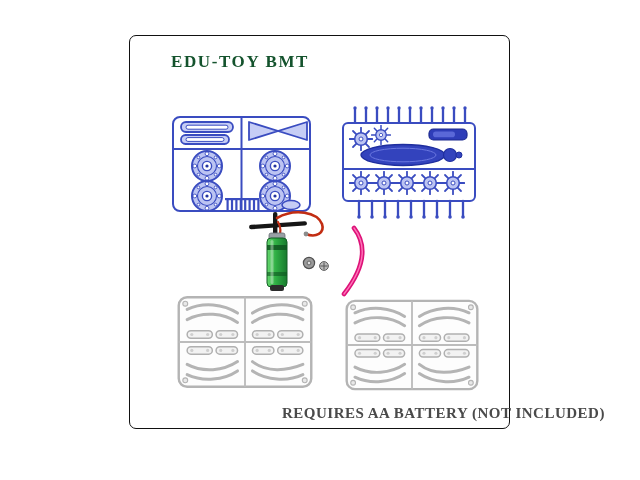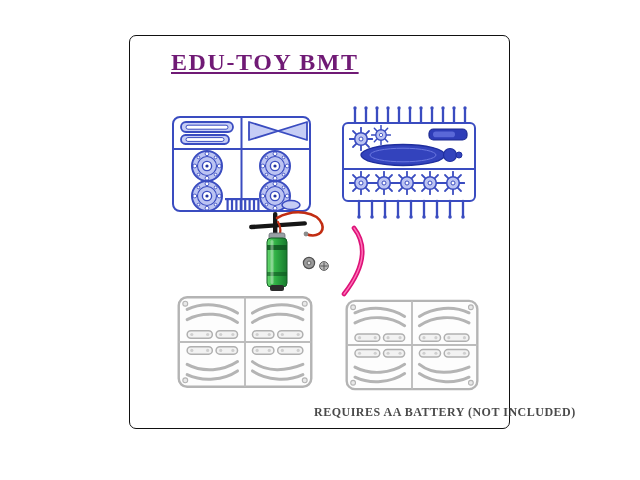--- a/index.html
+++ b/index.html
@@ -1,24 +1,24 @@
 <!DOCTYPE html>
 <html><head>
 <meta charset="utf-8">
 <style>
   html,body{margin:0;padding:0;background:#fff;}
   .stage{position:relative;width:640px;height:480px;background:#fff;overflow:hidden;
          font-family:"Liberation Serif",serif;}
   .frame{position:absolute;left:129px;top:35px;width:381px;height:394px;
          border:1.6px solid #111;border-radius:7px;box-sizing:border-box;background:#fff;}
   .abs{position:absolute;}
-  .title{position:absolute;left:41px;top:14px;color:#701a75;font-size:24px;line-height:24px;
-         letter-spacing:1.6px;font-weight:600;white-space:nowrap;text-decoration:underline;}
-  .note{position:absolute;left:184px;top:369px;width:215px;text-align:center;
-        font-size:12px;letter-spacing:0.5px;color:#4a4a4a;font-weight:600;white-space:nowrap;}
+  .title{position:absolute;left:41px;top:14px;color:#14532d;font-size:17px;line-height:24px;
+         letter-spacing:1.6px;font-weight:600;white-space:nowrap;}
+  .note{position:absolute;left:152px;top:369px;width:215px;text-align:center;
+        font-size:15px;letter-spacing:0.5px;color:#4a4a4a;font-weight:600;white-space:nowrap;}
 </style>
 </head>
 <body>
 
 <div class="stage">
 
   <svg width="0" height="0" style="position:absolute" aria-hidden="true">
     <defs>
       <symbol id="disc" viewBox="-16 -16 32 32">
         <circle r="15" fill="#bcc4f2" stroke="#3a4cc0" stroke-width="2"></circle>

